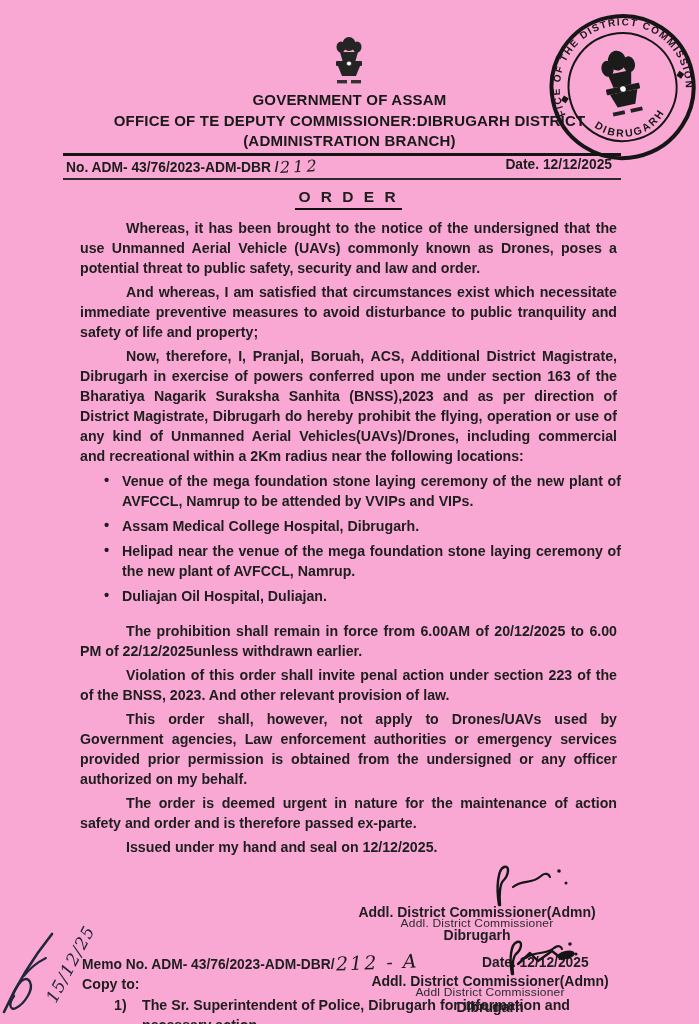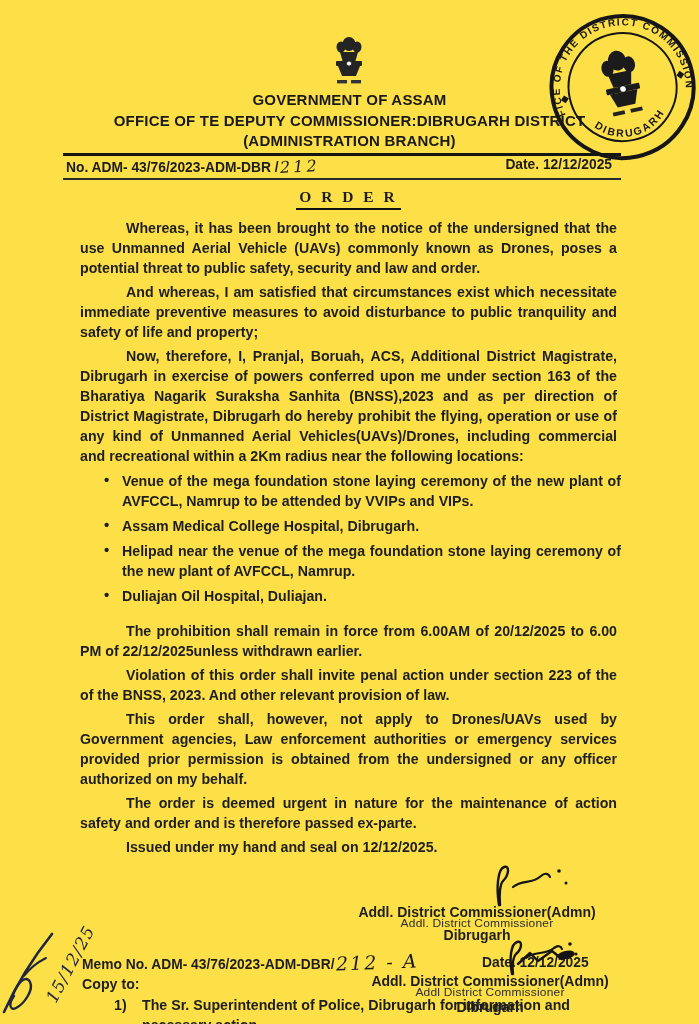--- a/index.html
+++ b/index.html
@@ -1,18 +1,18 @@
 <!DOCTYPE html>
 <html><head>
 <meta charset="utf-8">
 <style>
   html,body { margin:0; padding:0; background:#ffffff; }
   .page {
     position:relative; width:699px; height:1024px; overflow:hidden;
-    background:#fde047; color:#1c1c1c;
+    background:#f9a8d4; color:#1c1c1c;
     font-family:"Liberation Sans", sans-serif;
   }
   
   .emblem { position:absolute; top:36px; left:328px; }
   .hdr-text { position:absolute; top:90px; left:0; width:699px; text-align:center;
     font-weight:bold; font-size:15px; line-height:20.5px; letter-spacing:0.2px; color:#191919; }
   .seal { position:absolute; top:12px; left:548px; transform:rotate(-12deg); }
   .rule-thick { position:absolute; top:153px; left:63px; width:558px; height:3px; background:#151515; }
   .rule-thin  { position:absolute; top:178px; left:63px; width:558px; height:2px; background:#2a2a2a; }
   .ref-row { position:absolute; top:157px; left:66px; width:552px; display:flex;
@@ -20,21 +20,21 @@
   .ref-date { margin-left:auto; margin-right:6px; }
   .hw { font-family:"DejaVu Serif", serif; font-style:italic; font-weight:normal;
     display:inline-block; color:#1a1a1a; }
   .hw-ref { font-size:16px; letter-spacing:3px; transform:rotate(-3deg); margin-left:1px; }
   .hw-memo { font-size:19px; letter-spacing:2px; transform:rotate(-2deg); margin-left:2px; }
   
   .content { position:absolute; top:187px; left:76px; width:545px;
     font-size:14.2px; font-weight:bold; line-height:20px; text-align:justify; color:#1e1e1e; }
   .order-title { text-align:center; margin:0 0 8px 0; }
   .order-title span { display:inline-block; font-size:15.5px; letter-spacing:3px;
-    border-bottom:2.5px solid #111; padding:0 3px 1px 3px;font-family:Liberation Serif, serif; }
+    border-bottom:2.5px solid #111; padding:0 3px 1px 3px; }
   .content p { margin:4px; text-indent:46px; }
   ul.locations { list-style:none; margin:5px 0 0 0; padding:0 0 0 26px; }
   ul.locations li { position:relative; padding-left:20px; margin-bottom:5px; }
   ul.locations li::before { content:"\2022"; position:absolute; left:2px; top:-1px; font-size:15px; }
   .gap-top { margin-top:15px !important; }
   
   .sig-block { width:280px; margin:0 4px 0 auto; text-align:center; position:relative; }
   .sig-squiggle { display:block; margin:0 0 -6px 150px; }
   .sig-line { font-size:14px; line-height:15px; font-weight:bold; }
   .stamp { font-size:12px; font-weight:normal; color:#2b2b2b; letter-spacing:0.2px;

